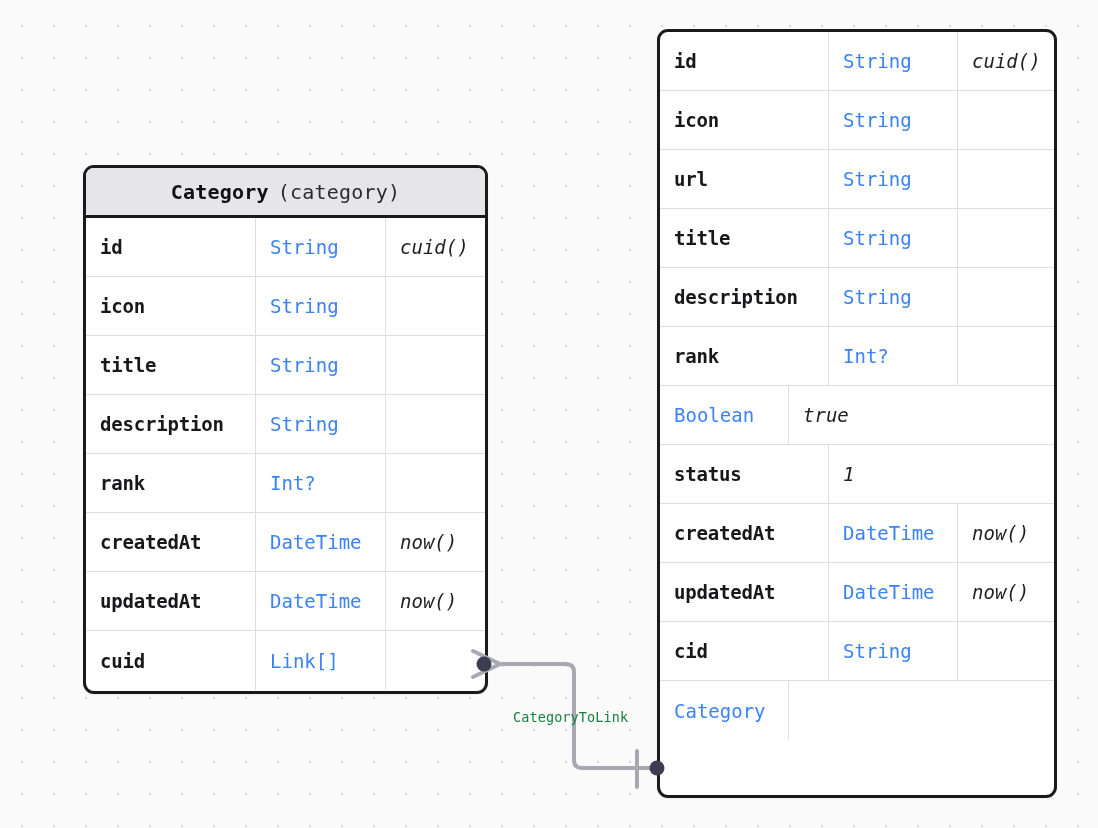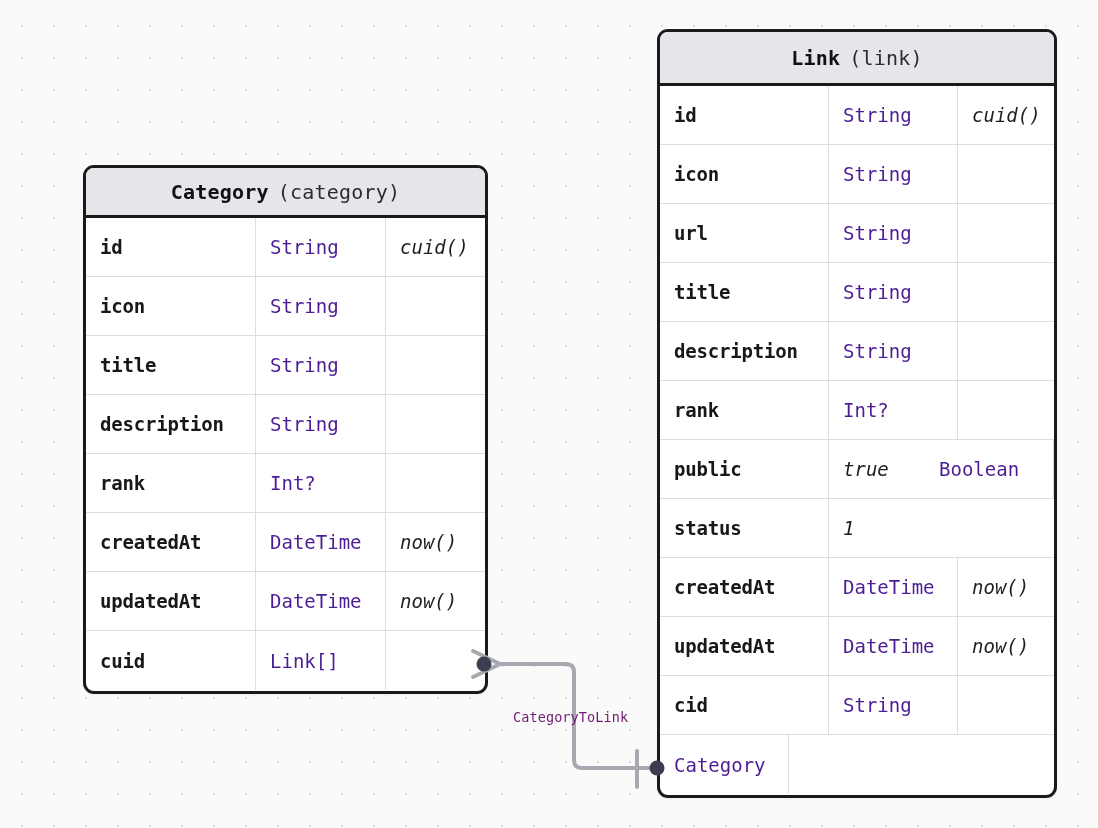--- a/index.html
+++ b/index.html
@@ -82,21 +82,21 @@
 
   .cell-name {
     font-weight: bold;
     border-right: 1.5px solid #dddde2;
     letter-spacing: -0.2px;
   }
 
   .cell-type {
     font-weight: normal;
     border-right: 1.5px solid #dddde2;
-    color: #4c1d95;
+    color: #3b82f6;
   }
 
   .cell-default {
     font-weight: normal;
     color: #1f1f23;
     font-style: italic;
   }
 
   
   #entity-category {
@@ -126,21 +126,21 @@
     inset: 0;
     width: 1098px;
     height: 828px;
     pointer-events: none;
   }
 
   .relation-label {
     position: absolute;
     font-size: 13.5px;
     font-family: "DejaVu Sans Mono", "Liberation Mono", monospace;
-    color: #701a75;
+    color: #15803d;
     white-space: nowrap;
     letter-spacing: 0.1px;
   }
   #relation-label-categorytolink {
     left: 513px;
     top: 709px;
   }
 </style>
 </head>
 <body>
@@ -199,24 +199,20 @@
       <div class="field-row">
         <span class="cell cell-name">cuid</span>
         <span class="cell cell-type">Link[]</span>
         <span class="cell cell-default"></span>
       </div>
 
     </div>
   </div>
 
   <div class="entity" id="entity-link">
-    <div class="entity-header">
-      <span class="entity-title">Link</span>
-      <span class="entity-dbname">(link)</span>
-    </div>
     <div class="entity-body">
 
       <div class="field-row">
         <span class="cell cell-name">id</span>
         <span class="cell cell-type">String</span>
         <span class="cell cell-default">cuid()</span>
       </div>
 
       <div class="field-row">
         <span class="cell cell-name">icon</span>
@@ -242,23 +238,22 @@
         <span class="cell cell-default"></span>
       </div>
 
       <div class="field-row">
         <span class="cell cell-name">rank</span>
         <span class="cell cell-type">Int?</span>
         <span class="cell cell-default"></span>
       </div>
 
       <div class="field-row">
-        <span class="cell cell-name">public</span>
+        <span class="cell cell-type">Boolean</span>
         <span class="cell cell-default">true</span>
-        <span class="cell cell-type">Boolean</span>
       </div>
 
       <div class="field-row">
         <span class="cell cell-name">status</span>
         <span class="cell cell-default">1</span>
       </div>
 
       <div class="field-row">
         <span class="cell cell-name">createdAt</span>
         <span class="cell cell-type">DateTime</span>

